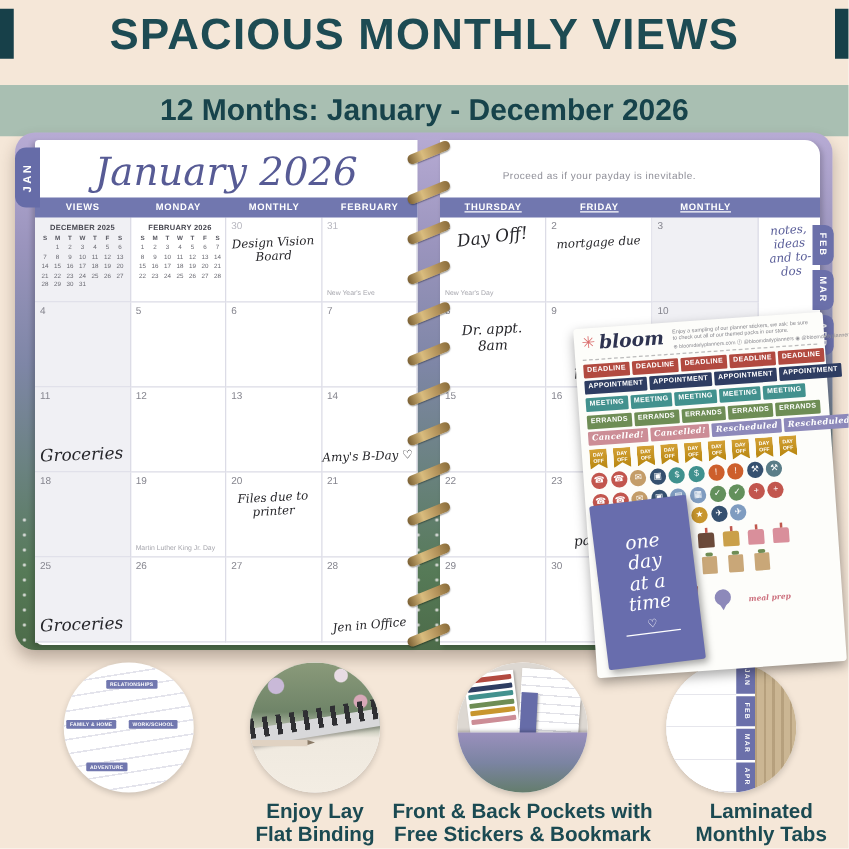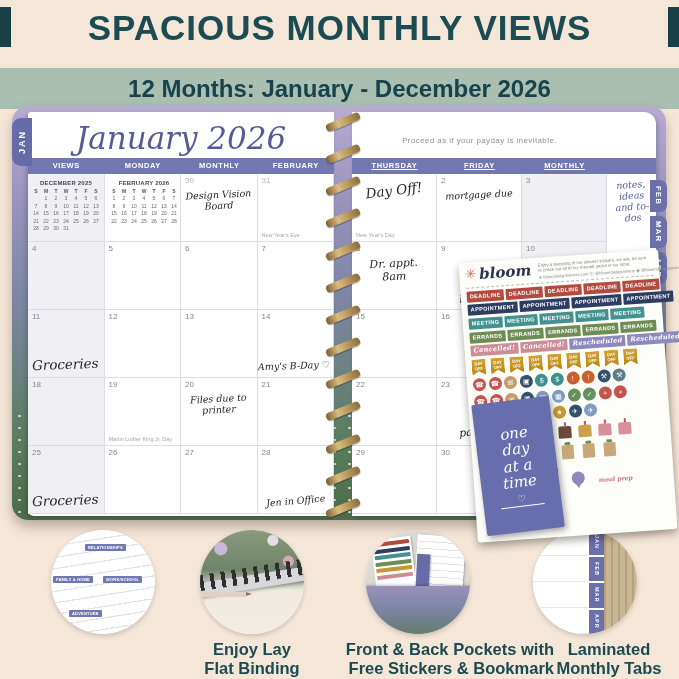--- a/index.html
+++ b/index.html
@@ -126,21 +126,21 @@
   .bm-heart{color:#fff;font-size:9px;margin-top:4px;}
   .bm-rule{width:44px;height:1px;background:#fff;margin-top:2px;border-radius:1px;}
   
   .features{position:absolute;top:530px;left:0;width:679px;height:149px;}
   .fcircle{position:absolute;top:0;width:104px;height:104px;border-radius:50%;overflow:hidden;
        background:#fff;box-shadow:0 2px 5px rgba(0,0,0,.18);}
   .fc1{left:51px;} .fc2{left:200px;} .fc3{left:366px;} .fc4{left:533px;}
   .fcap{position:absolute;top:110px;text-align:center;font-weight:bold;color:#1b4a52;
        font-size:16.5px;line-height:1.15;white-space:pre-line;}
   .cap1{left:28px;width:150px;} .cap2{left:177px;width:150px;}
-  .cap3{left:314px;width:240px;text-align:right;} .cap4{left:524px;width:170px;}
+  .cap3{left:298px;width:240px;} .cap4{left:524px;width:170px;}
   
   .paper-inner{position:absolute;inset:0;transform:rotate(-9deg) scale(1.25);
        background:repeating-linear-gradient(180deg,transparent 0 8px,#e4e4ec 8px 9px);}
   .pbar{position:absolute;height:7px;background:#7177af;color:#fff;font-size:4px;font-weight:bold;
        line-height:7px;text-align:center;padding:0 3px;border-radius:1px;letter-spacing:.2px;}
   .pbar:nth-child(1){top:14px;left:34px;}
   .pbar:nth-child(2){top:46px;left:2px;}
   .pbar:nth-child(3){top:46px;left:52px;}
   .pbar:nth-child(4){top:80px;left:18px;}
   

